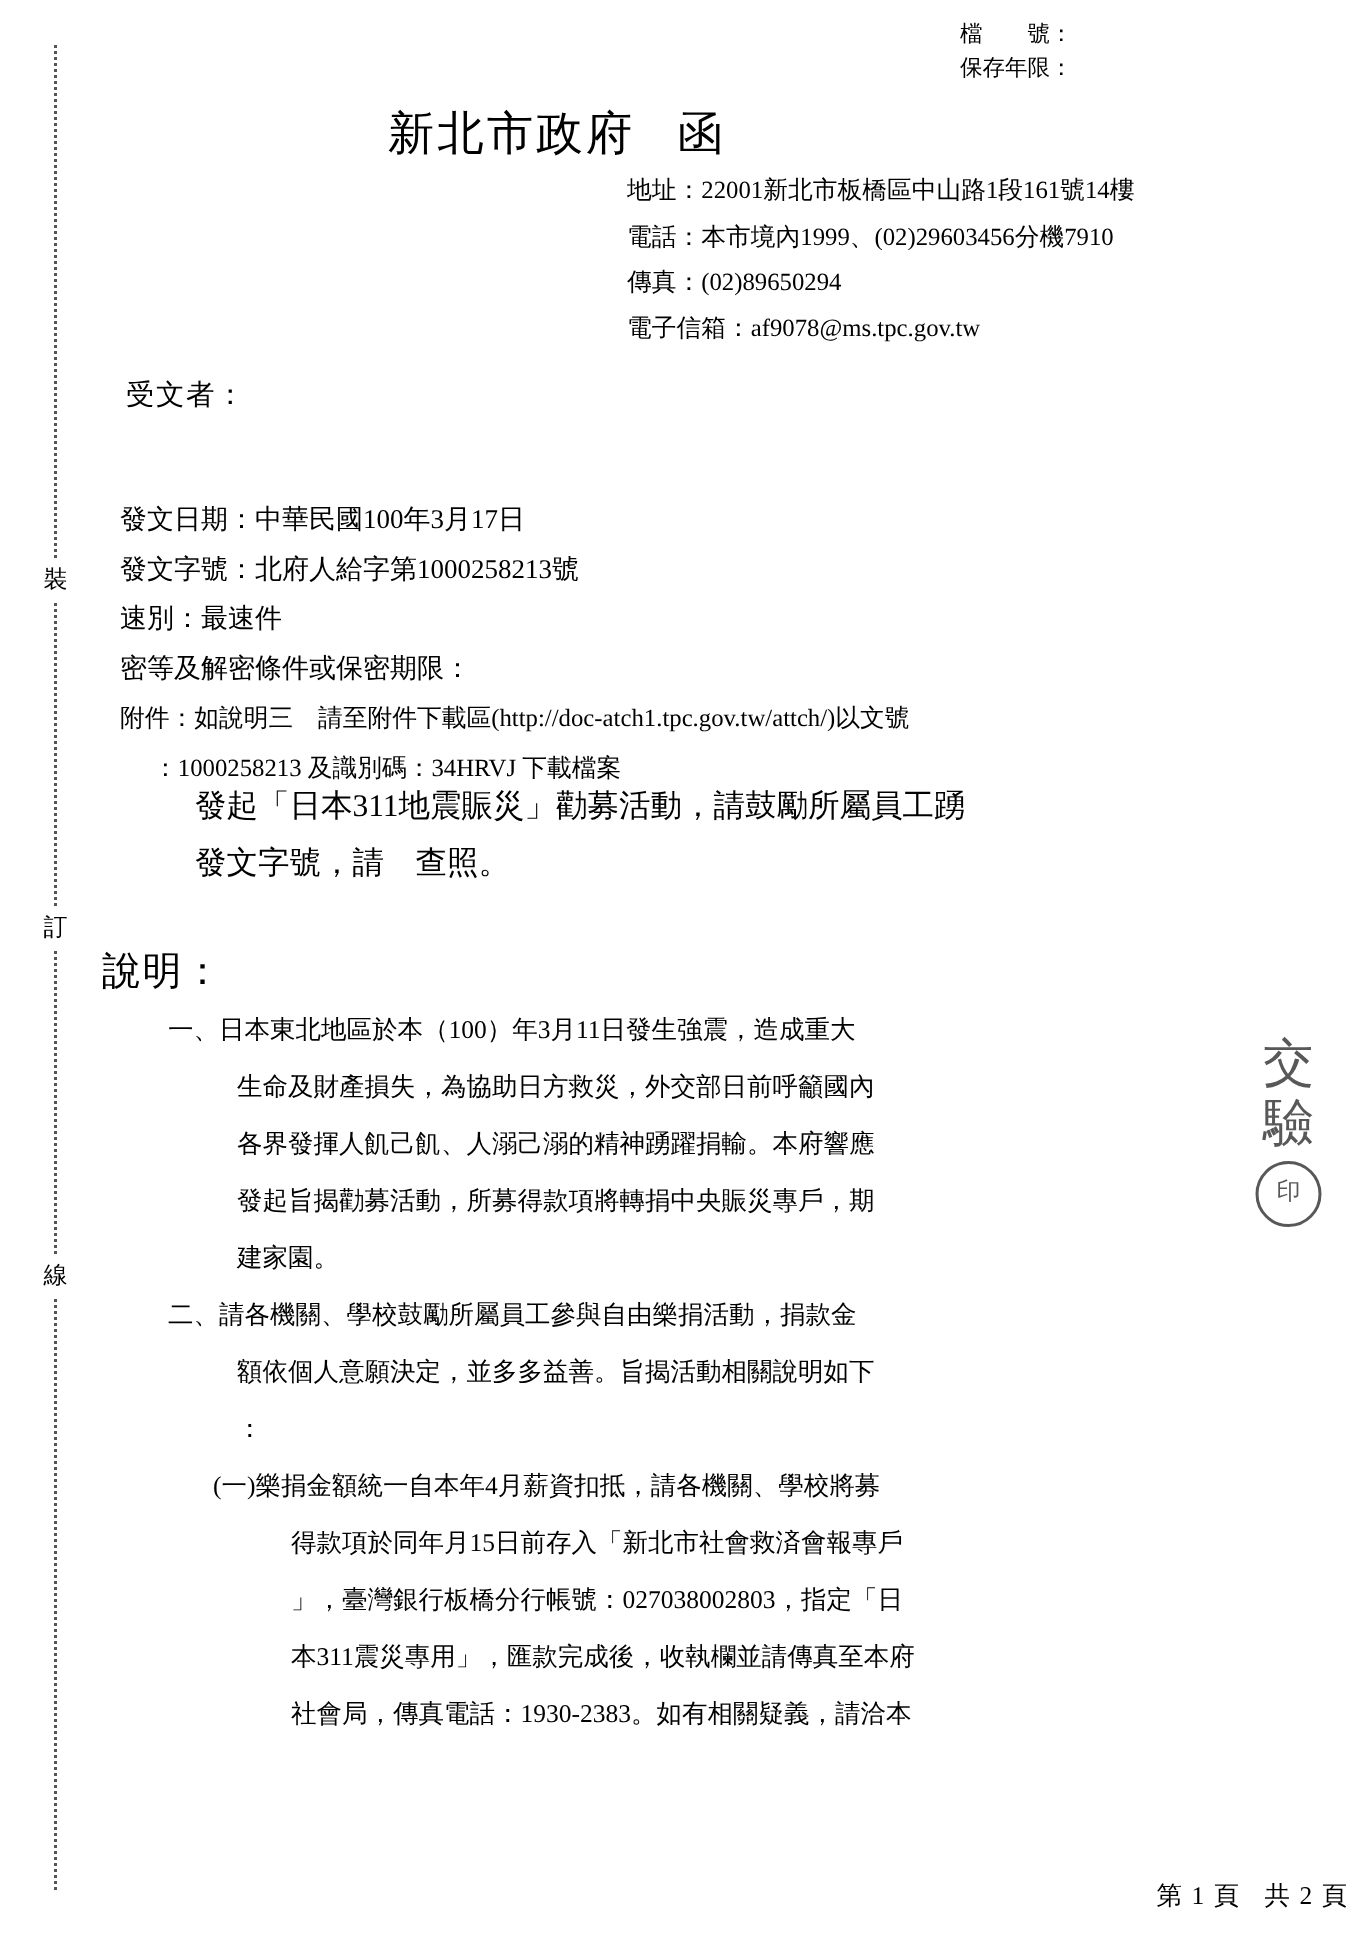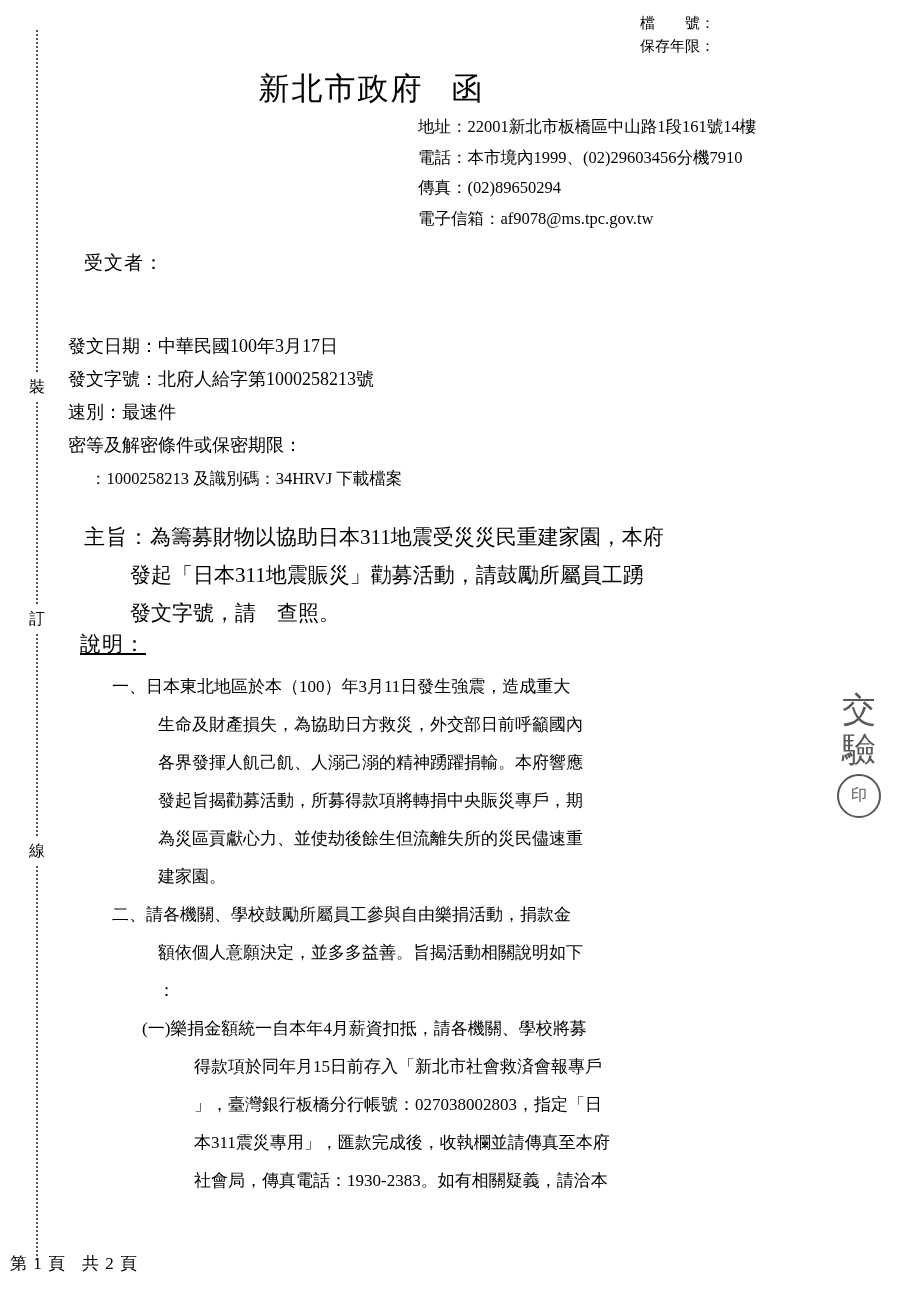--- a/index.html
+++ b/index.html
@@ -82,21 +82,21 @@
     position: absolute;
     left: 84px;
     top: 250px;
     font-size: 19px;
     letter-spacing: 1px;
   }
 
   
   .meta {
     position: absolute;
-    left: 68px;
+    left: 80px;
     top: 330px;
     font-size: 18px;
     line-height: 33px;
     width: 780px;
   }
   .meta div { white-space: nowrap; }
   .meta .small { font-size: 16.5px; }
   .meta .indent { padding-left: 22px; }
 
   
@@ -105,25 +105,24 @@
     left: 84px;
     top: 518px;
     width: 760px;
     font-size: 21px;
     line-height: 38px;
   }
   .subject .lbl { letter-spacing: 1px; }
 
   .explain-label {
     position: absolute;
-    left: 80px;
+    left: 68px;
     top: 630px;
-    font-size: 21px;
+    font-size: 26px;
     letter-spacing: 1px;
-    text-decoration: underline;
   }
 
   
   .items {
     position: absolute;
     left: 112px;
     top: 668px;
     width: 730px;
     font-size: 17px;
     line-height: 38px;
@@ -163,21 +162,21 @@
     font-size: 16px;
     line-height: 38px;
   }
 
   
   .footer {
     position: absolute;
     left: 0;
     top: 1252px;
     width: 899px;
-    text-align: left;
+    text-align: right;
     font-size: 17px;
     letter-spacing: 1px;
     padding-left: 10px;
     box-sizing: border-box;
   }
   .footer .gap { display: inline-block; width: 16px; }
 </style>
 </head>
 <body>
 
@@ -204,43 +203,40 @@
     <div>電子信箱：af9078@ms.tpc.gov.tw</div>
   </div>
 
   <div class="recipient">受文者：</div>
 
   <div class="meta">
     <div>發文日期：中華民國100年3月17日</div>
     <div>發文字號：北府人給字第1000258213號</div>
     <div>速別：最速件</div>
     <div>密等及解密條件或保密期限：</div>
+    <div class="small">附件：如說明三　請至附件下載區(http://doc-atch1.tpc.gov.tw/attch/)以文號</div>
     <div class="small indent">：1000258213 及識別碼：34HRVJ 下載檔案</div>
   </div>
 
   <div class="subject">
-    <div class="item-line">
-      <span class="lbl">主旨：</span><span>為籌募財物以協助日本311地震受災災民重建家園，本府</span>
-    </div>
     <div class="item-cont">發起「日本311地震賑災」勸募活動，請鼓勵所屬員工踴</div>
     <div class="item-cont">發文字號，請　查照。</div>
   </div>
 
   <div class="explain-label">說明：</div>
 
   <div class="items">
 
     <div class="item">
       <div class="item-head">
         <span>一、</span><span>日本東北地區於本（100）年3月11日發生強震，造成重大</span>
       </div>
       <div class="item-cont">生命及財產損失，為協助日方救災，外交部日前呼籲國內</div>
       <div class="item-cont">各界發揮人飢己飢、人溺己溺的精神踴躍捐輸。本府響應</div>
       <div class="item-cont">發起旨揭勸募活動，所募得款項將轉捐中央賑災專戶，期</div>
-      <div class="item-cont">為災區貢獻心力、並使劫後餘生但流離失所的災民儘速重</div>
       <div class="item-cont">建家園。</div>
     </div>
 
     <div class="item">
       <div class="item-head">
         <span>二、</span><span>請各機關、學校鼓勵所屬員工參與自由樂捐活動，捐款金</span>
       </div>
       <div class="item-cont">額依個人意願決定，並多多益善。旨揭活動相關說明如下</div>
       <div class="item-cont">：</div>
     </div>

